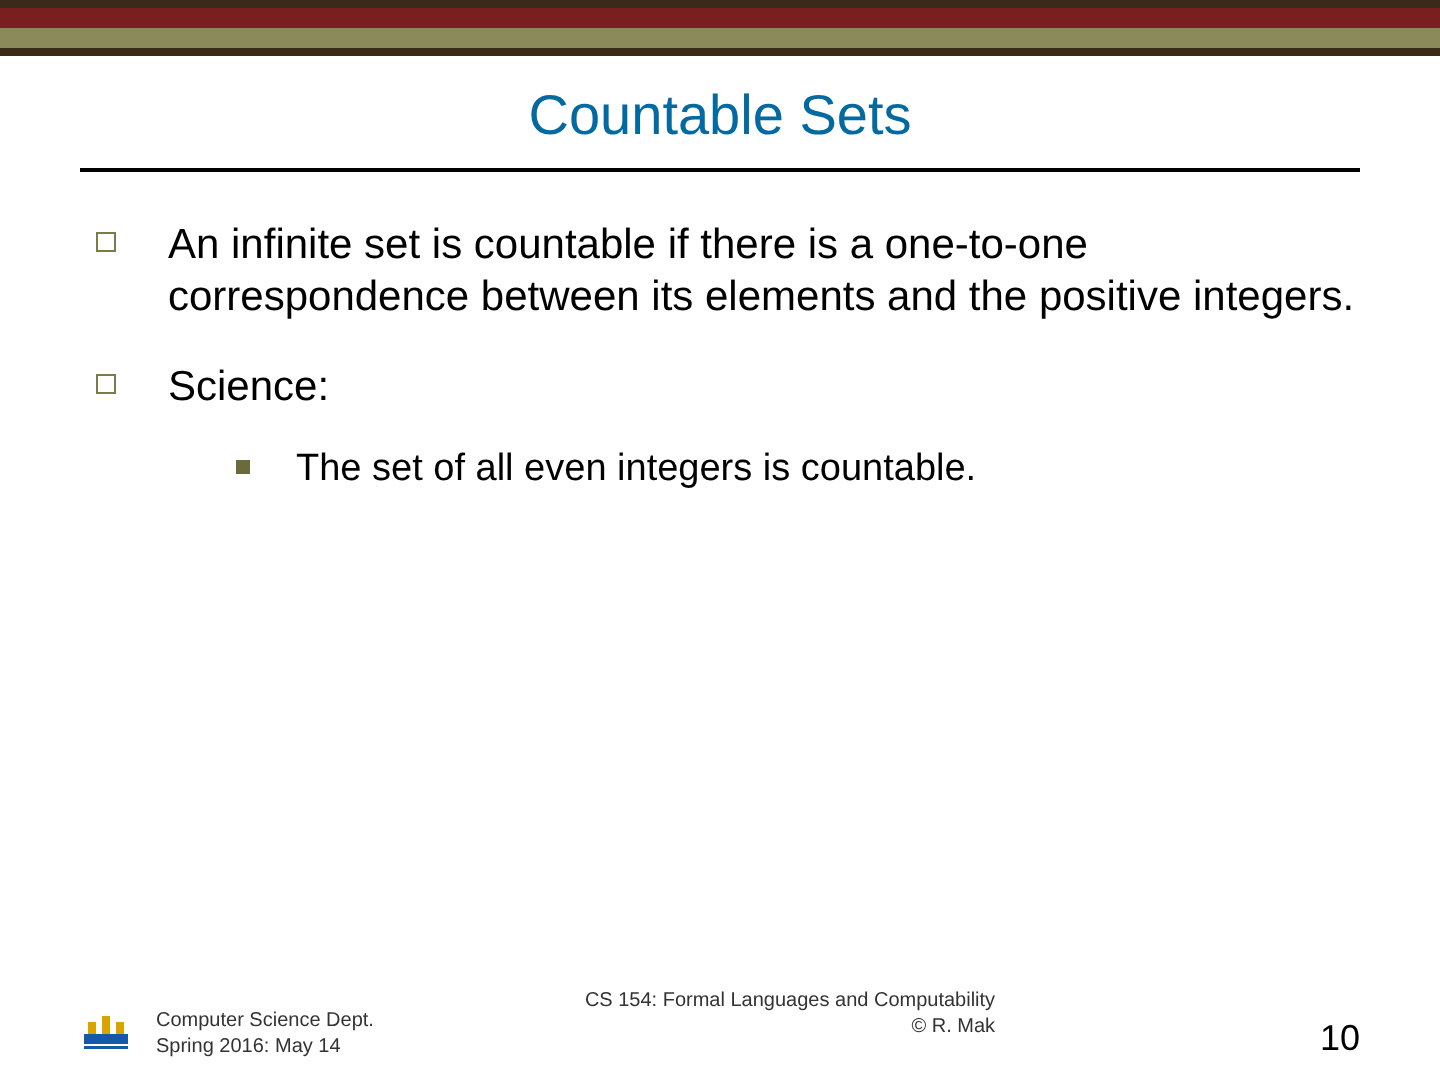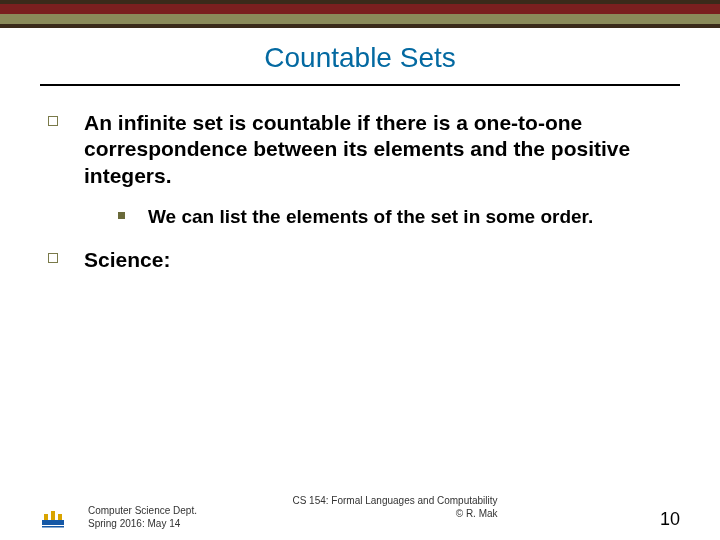--- a/index.html
+++ b/index.html
@@ -30,21 +30,20 @@
   .title-underline {
     margin-top: 10px;
     height: 2px;
     background: #000;
     width: 640px;
     margin-left: auto;
     margin-right: auto;
   }
   .content {
     padding: 24px 40px 0 40px;
-    font-weight: bold;
   }
   .outer-item {
     position: relative;
     padding-left: 44px;
     margin-bottom: 18px;
   }
   .outer-bullet {
     position: absolute;
     left: 8px;
     top: 6px;
@@ -88,22 +87,22 @@
     width: 100%;
     padding: 0 40px;
     display: flex;
     align-items: flex-end;
     justify-content: space-between;
     font-size: 10px;
     color: #333;
   }
   .footer-left {
     display: flex;
-    align-items: flex-end;
-    gap: 22px;
+    align-items: flex-start;
+    gap: 12px;
   }
   .logo {
     width: 26px;
     height: 22px;
     position: relative;
   }
   .logo svg { display: block; }
   .footer-center {
     text-align: right;
     flex: 0 0 auto;
@@ -135,32 +134,30 @@
 <div class="title-wrap">
   <div class="title">Countable Sets</div>
   <div class="title-underline"></div>
 </div>
 
 <div class="content">
 
   <div class="outer-item">
     <div class="outer-bullet"></div>
     <div class="outer-text">An infinite set is countable if there is a&nbsp;one-to-one correspondence between its&nbsp;elements and the positive integers.</div>
-    <div class="inner-list">
-      <div class="inner-item">
-        <div class="inner-bullet"></div>
-        <div class="inner-text">We can list the elements of the set in some order.</div>
-      </div>
-    </div>
   </div>
 
   <div class="outer-item">
     <div class="outer-bullet"></div>
     <div class="outer-text">Science:</div>
     <div class="inner-list">
+      <div class="inner-item">
+        <div class="inner-bullet"></div>
+        <div class="inner-text">The set of all even integers is countable.</div>
+      </div>
     </div>
   </div>
 
 </div>
 
 <div class="footer">
   <div class="footer-left">
     <div class="logo">
       <svg width="26" height="22" viewBox="0 0 26 22">
         <rect x="2" y="12" width="22" height="5" fill="#1558a6"></rect>

